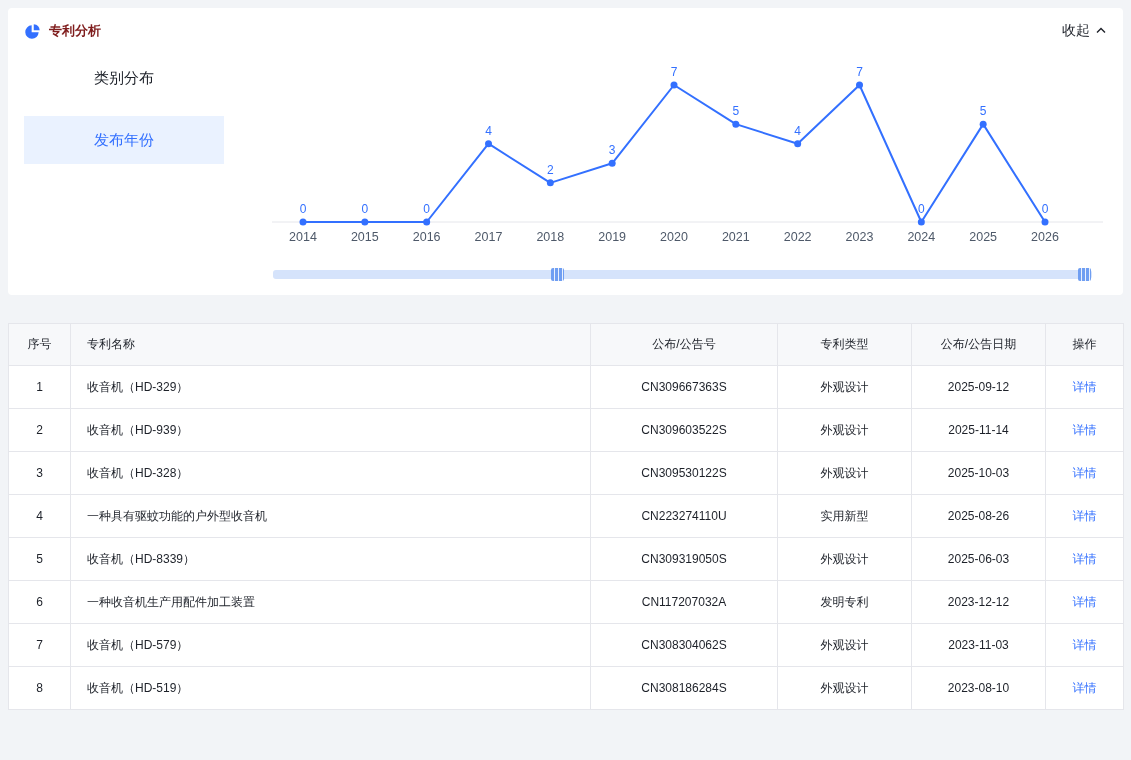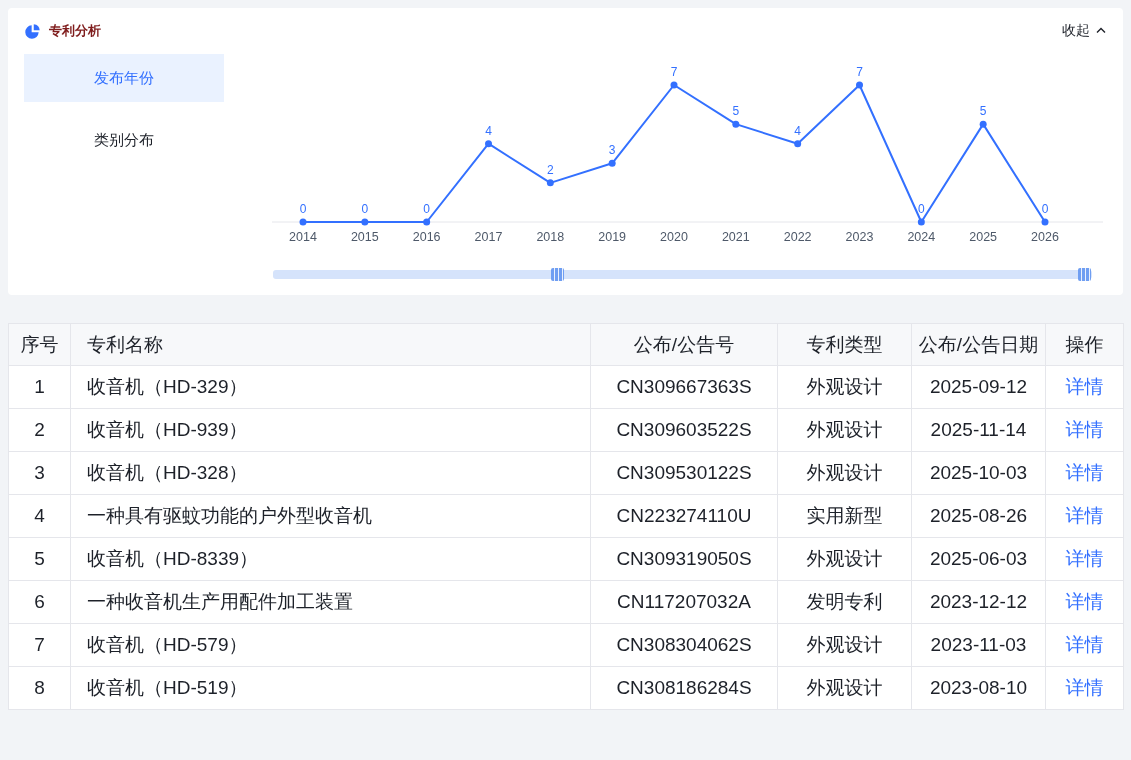--- a/index.html
+++ b/index.html
@@ -38,21 +38,21 @@
     position:absolute; top:-2px; width:13px; height:13px; border-radius:2px;
     background-color:#6f9ef2;
     background-image:repeating-linear-gradient(90deg, transparent 0 3px, rgba(255,255,255,0.85) 3px 4px);
     cursor:ew-resize;
   }
   .zoom-handle.left  { left:34%; }
   .zoom-handle.right { right:1px; }
 
   
   table { width:100%; border-collapse:collapse; background:#fff; table-layout:fixed; }
-  th,td { border:1px solid #e5e6eb; font-size:19px; color:#1d2129; text-align:center; font-weight:normal; overflow:hidden; white-space:nowrap; }
+  th,td { border:1px solid #e5e6eb; font-size:12px; color:#1d2129; text-align:center; font-weight:normal; overflow:hidden; white-space:nowrap; }
   th { background:#f7f8fa; height:42px; }
   td { height:43px; }
   th.col-name, td.col-name { text-align:left; padding-left:16px; }
   .detail-link { color:#3370ff; cursor:pointer; text-decoration:none; }
 </style>
 </head>
 <body>
 
 <div class="card top-card">
   <div class="card-header">
@@ -70,25 +70,25 @@
       <span style="display:inline-flex;">
         <svg width="12" height="12" viewBox="0 0 12 12">
             <polyline points="2,7.5 6,3.5 10,7.5" fill="none" stroke="#1d2129" stroke-width="1.4"></polyline>
           </svg>
       </span>
     </div>
   </div>
 
   <div class="card-body">
     <div class="tabs">
+      <div class="tab">
+        <span>类别分布</span>
+      </div>
       <div class="tab active">
         <span>发布年份</span>
-      </div>
-      <div class="tab">
-        <span>类别分布</span>
       </div>
     </div>
 
     <div class="chart-area">
 
       <svg id="line-chart" class="line-chart" width="849" height="214" viewBox="0 0 849 214">
           <line x1="14" y1="168" x2="845" y2="168" stroke="#e5e6eb" stroke-width="1"></line>
           <polyline points="45,168 106.83333333333334,168 168.66666666666669,168 230.5,89.71428571428572 292.33333333333337,128.85714285714286 354.1666666666667,109.28571428571429 416,31 477.83333333333337,70.14285714285714 539.6666666666667,89.71428571428572 601.5,31 663.3333333333334,168 725.1666666666667,70.14285714285714 787,168" fill="none" stroke="#3370ff" stroke-width="2" stroke-linejoin="round"></polyline>
           <circle cx="45" cy="168" r="3.5" fill="#3370ff"></circle>
           <text x="45" y="159" text-anchor="middle" font-size="12" fill="#3370ff">0</text>

